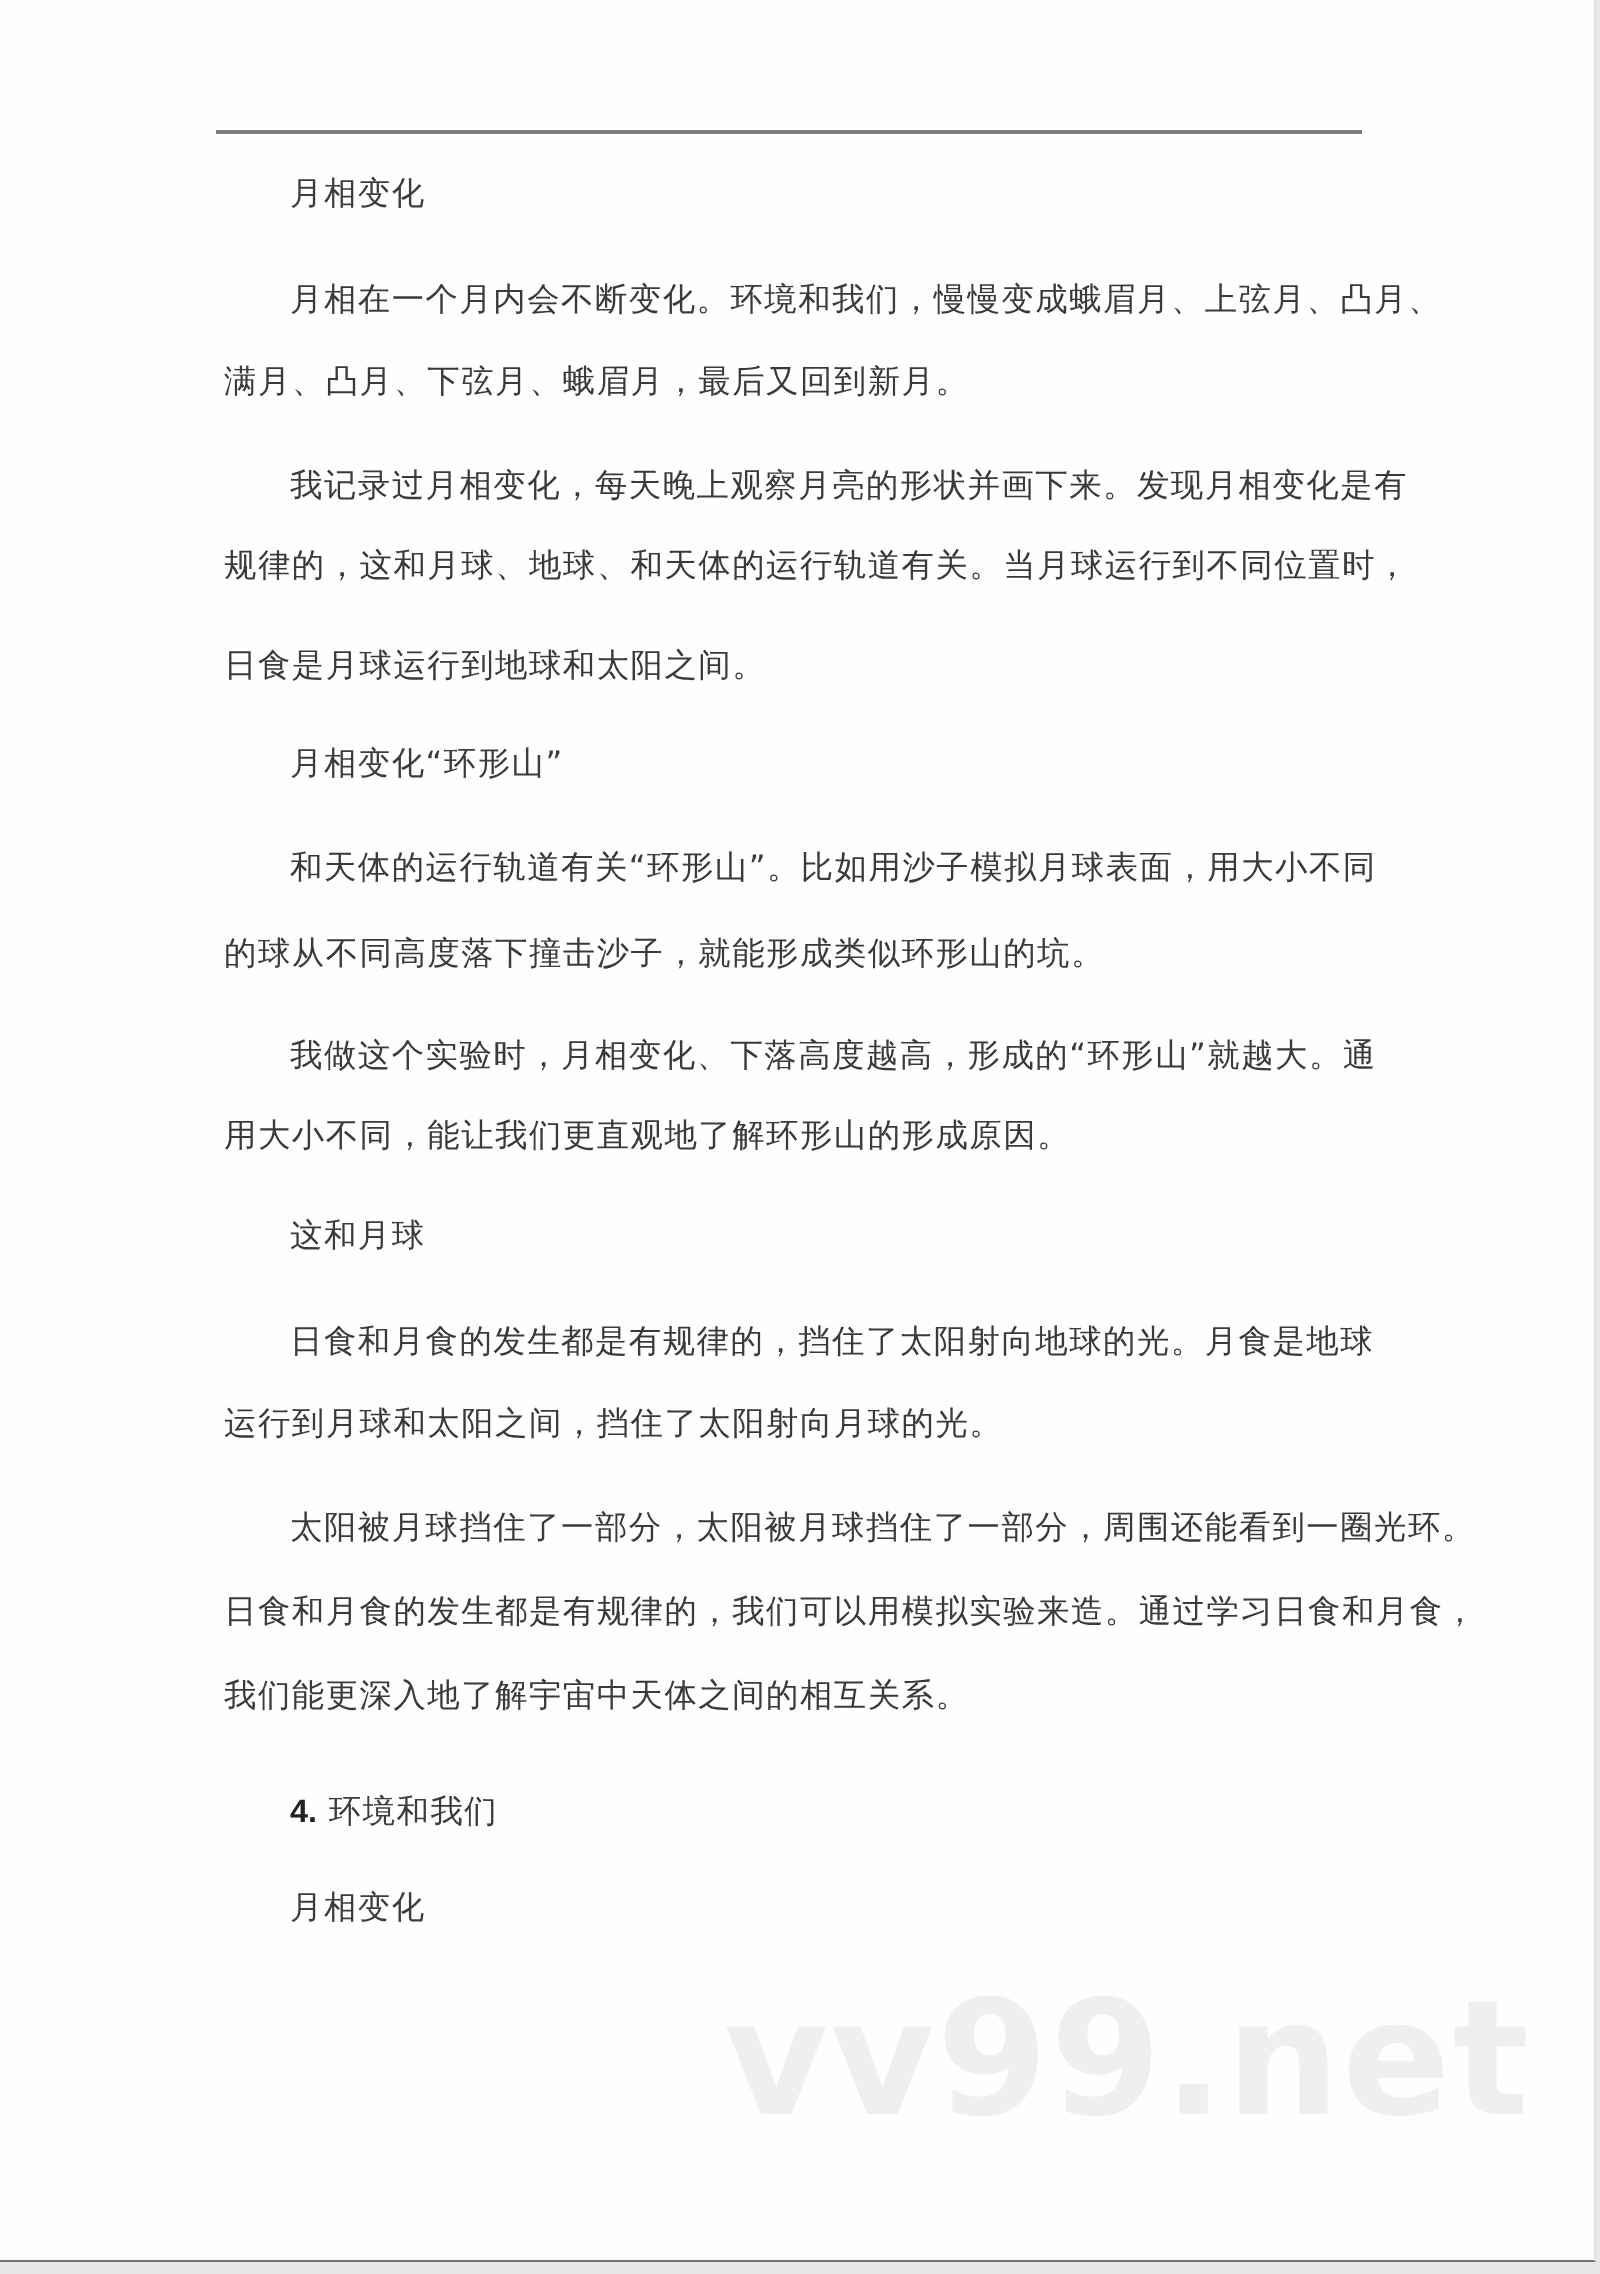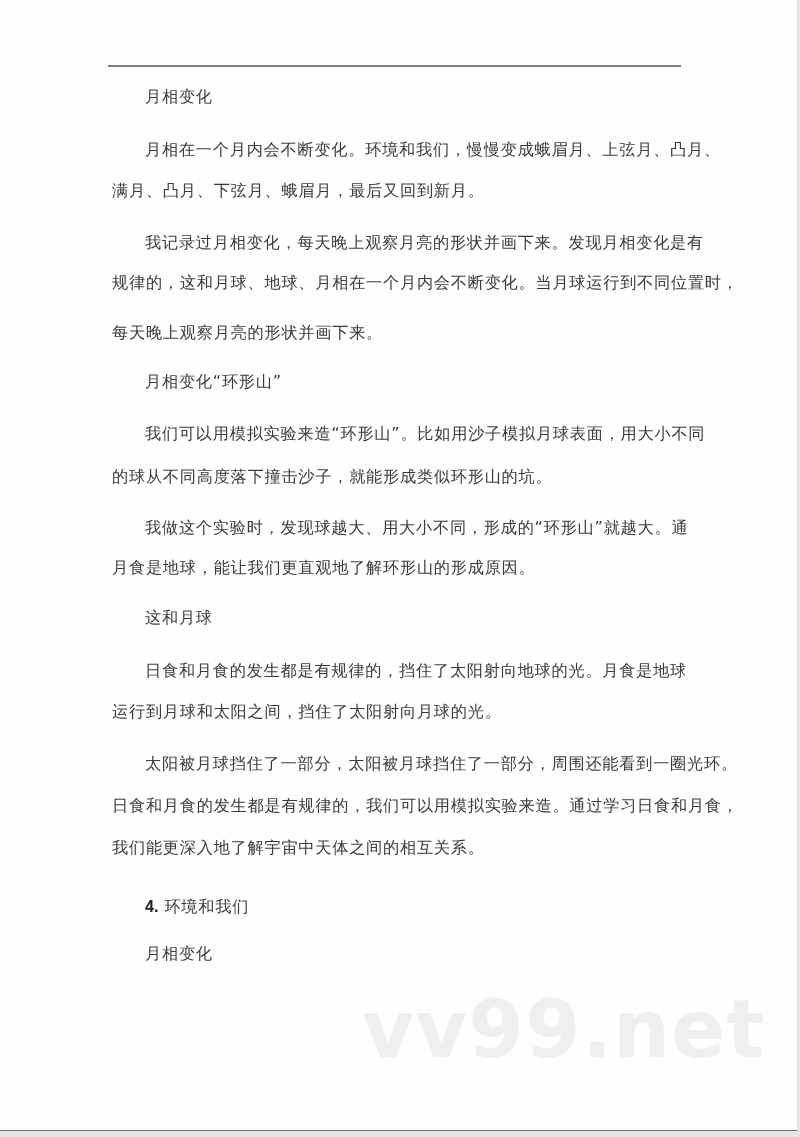--- a/index.html
+++ b/index.html
@@ -80,30 +80,30 @@
   <div class="header-rule"></div>
 
   <div class="content">
 
     <div class="line indent heading" style="top:0px">月相变化</div>
 
     <div class="line indent" style="top:53px">月相在一个月内会不断变化。环境和我们，慢慢变成蛾眉月、上弦月、凸月、</div>
     <div class="line" style="top:94px">满月、凸月、下弦月、蛾眉月，最后又回到新月。</div>
 
     <div class="line indent" style="top:146px">我记录过月相变化，每天晚上观察月亮的形状并画下来。发现月相变化是有</div>
-    <div class="line" style="top:186px">规律的，这和月球、地球、月相在一个月内会不断变化。当月球运行到不同位置时，</div>
-    <div class="line" style="top:236px">每天晚上观察月亮的形状并画下来。</div>
+    <div class="line" style="top:186px">规律的，这和月球、地球、和天体的运行轨道有关。当月球运行到不同位置时，</div>
+    <div class="line" style="top:236px">日食是月球运行到地球和太阳之间。</div>
 
     <div class="line indent heading" style="top:285px">月相变化“环形山”</div>
 
-    <div class="line indent" style="top:337px">我们可以用模拟实验来造“环形山”。比如用沙子模拟月球表面，用大小不同</div>
+    <div class="line indent" style="top:337px">和天体的运行轨道有关“环形山”。比如用沙子模拟月球表面，用大小不同</div>
     <div class="line" style="top:380px">的球从不同高度落下撞击沙子，就能形成类似环形山的坑。</div>
 
-    <div class="line indent" style="top:431px">我做这个实验时，发现球越大、用大小不同，形成的“环形山”就越大。通</div>
-    <div class="line" style="top:471px">月食是地球，能让我们更直观地了解环形山的形成原因。</div>
+    <div class="line indent" style="top:431px">我做这个实验时，月相变化、下落高度越高，形成的“环形山”就越大。通</div>
+    <div class="line" style="top:471px">用大小不同，能让我们更直观地了解环形山的形成原因。</div>
 
     <div class="line indent heading" style="top:521px">这和月球</div>
 
     <div class="line indent" style="top:574px">日食和月食的发生都是有规律的，挡住了太阳射向地球的光。月食是地球</div>
     <div class="line" style="top:615px">运行到月球和太阳之间，挡住了太阳射向月球的光。</div>
 
     <div class="line indent" style="top:667px">太阳被月球挡住了一部分，太阳被月球挡住了一部分，周围还能看到一圈光环。</div>
     <div class="line" style="top:709px">日食和月食的发生都是有规律的，我们可以用模拟实验来造。通过学习日食和月食，</div>
     <div class="line" style="top:751px">我们能更深入地了解宇宙中天体之间的相互关系。</div>
 

